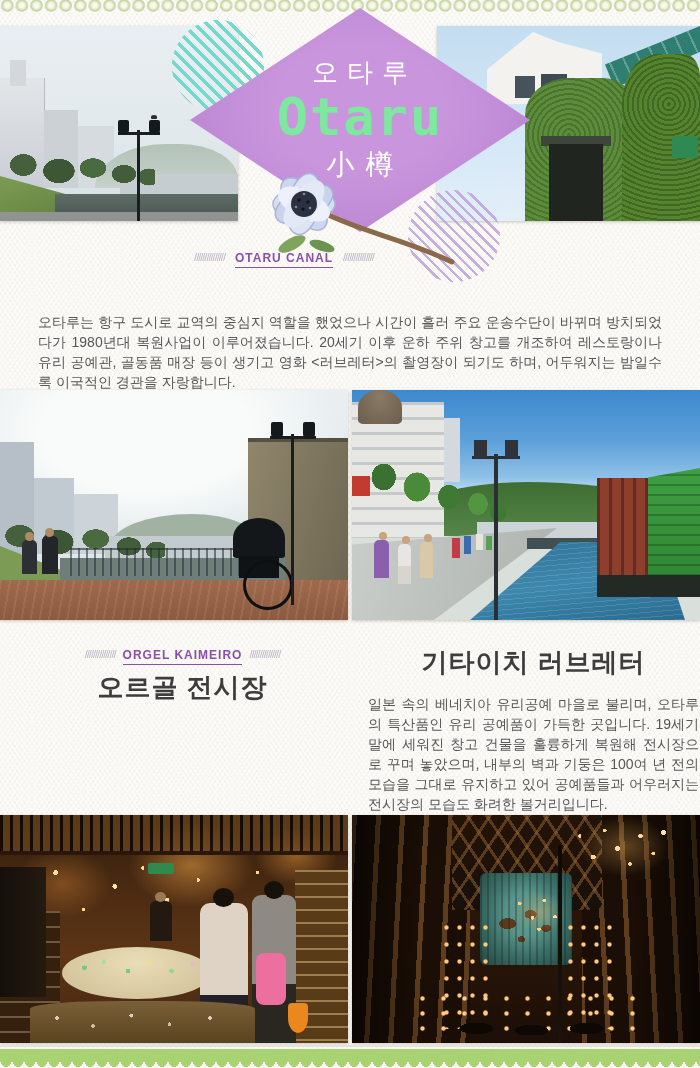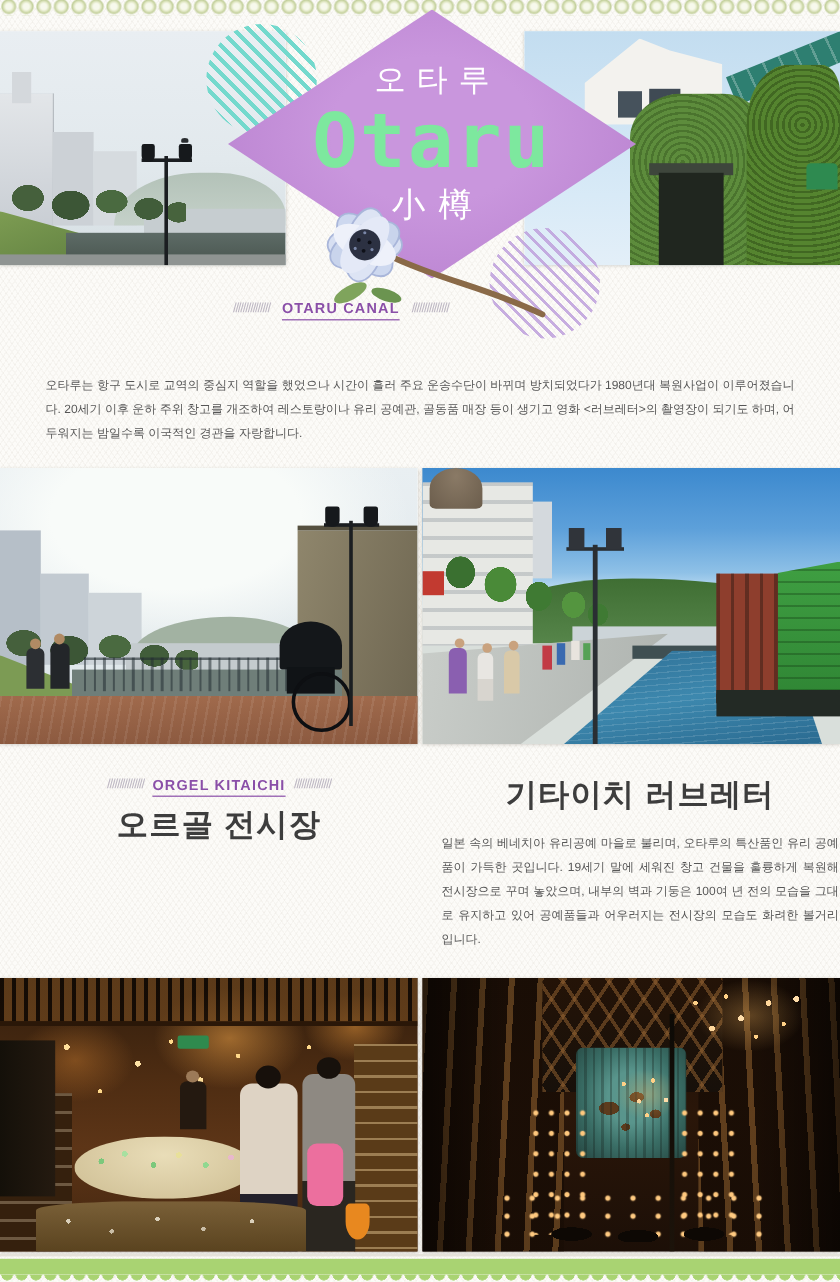--- a/index.html
+++ b/index.html
@@ -32,30 +32,30 @@
   .teal-circle{left:172px;top:20px;width:92px;height:92px;border-radius:50%;
     background:repeating-linear-gradient(45deg,#74d9cd 0 3.5px, rgba(255,255,255,0.05) 3.5px 8.5px);}
   .purple-circle{left:408px;top:190px;width:92px;height:92px;border-radius:50%;
     background:repeating-linear-gradient(45deg, rgba(190,160,220,0.85) 0 2.5px, rgba(255,255,255,0) 2.5px 7.5px);}
   .diamond{left:190px;top:8px;width:340px;height:224px;
     clip-path:polygon(50% 0,100% 50%,50% 100%,0 50%);
     background:radial-gradient(at 50% 45%, #c996dd 0 35%, #bd87d3 75%, #b67ecd 100%);
     display:flex;flex-direction:column;align-items:center;justify-content:center;}
   .dm-ko{color:#ffffff;font-size:26px;letter-spacing:9px;margin-left:9px;line-height:1;}
   .dm-en{color:#7de89e;font-family:"DejaVu Sans Mono","Liberation Mono",monospace;
-    font-size:63px;font-weight:bold;letter-spacing:2px;line-height:1.1;margin:4px 0 2px 0;}
+    font-size:52px;font-weight:bold;letter-spacing:2px;line-height:1.1;margin:4px 0 2px 0;}
   .dm-ja{color:#ffffff;font-size:28px;letter-spacing:11px;margin-left:11px;line-height:1.15;}
   .flower{left:252px;top:152px;width:220px;height:115px;}
   
   .label-row{left:0;width:568px;text-align:center;white-space:nowrap;}
   .sec-label{font-size:12px;font-weight:bold;letter-spacing:1px;color:#8a4fa8;
     border-bottom:1px solid #8a4fa8;padding-bottom:2px;}
   .slashes{font-size:11px;color:#bdb7c3;letter-spacing:-1px;margin:0 10px;vertical-align:1px;}
   .sec-title{left:0;width:700px;text-align:center;font-size:28px;font-weight:800;color:#3d3d3d;letter-spacing:1px;}
-  .sec-body{font-size:10px;line-height:20px;color:#565656;text-align:justify;}
+  .sec-body{font-size:14px;line-height:20px;color:#565656;text-align:justify;}
   .canal-body{left:38px;top:312px;width:624px;}
   .col{position:absolute;top:645px;width:331px;}
   .col-left{left:17px;}
   .col-right{left:368px;}
   .col .label-row{position:static;width:auto;margin-bottom:7px;}
   .col .slashes{margin:0 7px;}
   .col-title{text-align:center;font-size:26px;font-weight:800;color:#3d3d3d;letter-spacing:1px;margin-bottom:14px;}
   
   .r1l{left:0;top:390px;width:348px;height:230px;
     background-image:radial-gradient(260px 150px at 42% 18%, #f8fbf9 0 40%, rgba(248,251,249,0) 75%),
@@ -408,21 +408,21 @@
     <i class="r1r-pB ppl"></i>
     <i class="r1r-pC ppl"></i>
     <i class="r1r-pD"></i>
     <i class="r1r-pE"></i>
     <i class="r1r-pF"></i>
     <i class="r1r-pG"></i>
   </div>
 
   <div class="col col-left">
     <div class="label-row">
-      <span class="slashes">///////////////</span><span class="sec-label">ORGEL KITAICHI</span><span class="slashes">///////////////</span>
+      <span class="slashes">///////////////</span><span class="sec-label">ORGEL KAIMEIRO</span><span class="slashes">///////////////</span>
     </div>
     <h2 class="col-title" style="margin:4px 0 14px 0;">오르골 전시장</h2>
   </div>
 
   <div class="col col-right">
     <h2 class="col-title" style="margin:0 0 14px 0;">기타이치 러브레터</h2>
     <p class="sec-body" style="margin:0;">일본 속의 베네치아 유리공예 마을로 불리며, 오타루의 특산품인 유리 공예품이 가득한 곳입니다. 19세기 말에 세워진 창고 건물을 훌륭하게 복원해 전시장으로 꾸며 놓았으며, 내부의 벽과 기둥은 100여 년 전의 모습을 그대로 유지하고 있어 공예품들과 어우러지는 전시장의 모습도 화려한 볼거리입니다.</p>
   </div>
 
   <div class="photo r2l">

